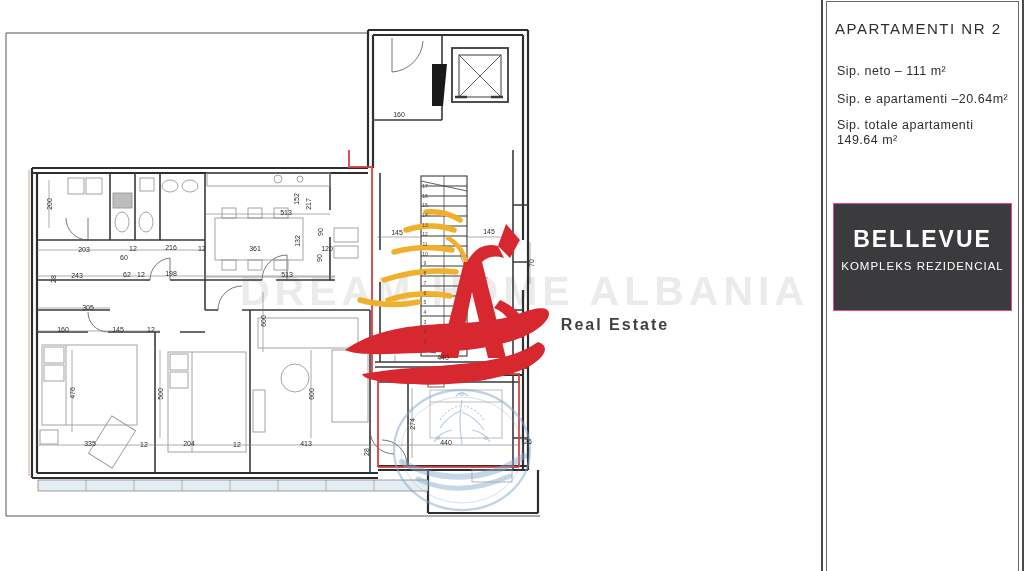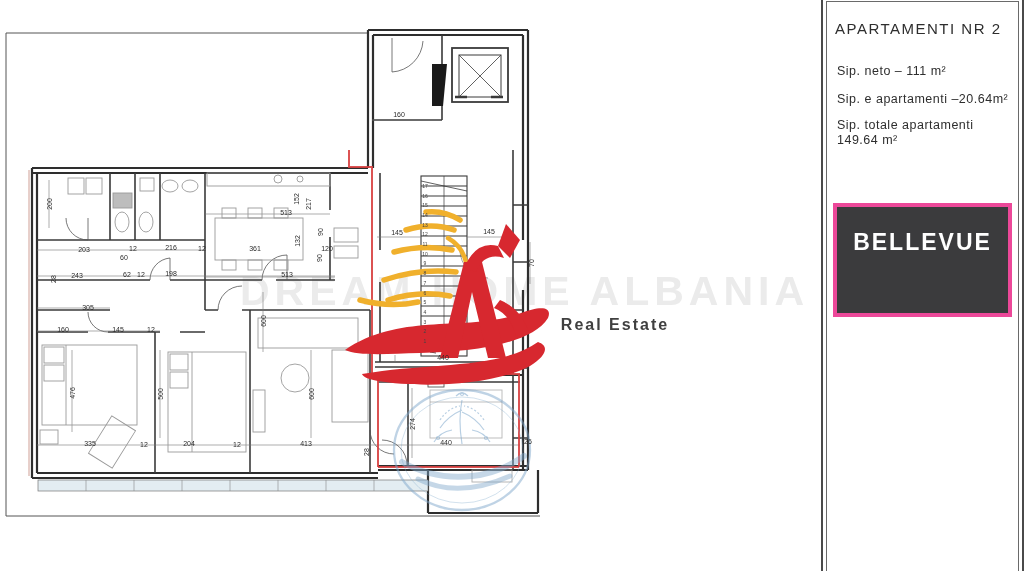--- a/index.html
+++ b/index.html
@@ -19,21 +19,21 @@
   
   #panel{position:absolute;left:821px;top:-4px;width:199px;height:578px;
          border:2px solid #4a4a4a;background:#fff;}
   #panel-inner{position:absolute;left:3px;top:3px;right:3px;bottom:0;
                border:1px solid #6a6a6a;border-bottom:none;}
   .p-title{position:absolute;left:8px;top:18px;font-size:15px;color:#2e2e2e;
            letter-spacing:1.5px;font-weight:normal;white-space:nowrap;}
   .p-line{position:absolute;left:10px;font-size:12.5px;color:#2e2e2e;letter-spacing:.5px;white-space:nowrap;}
   .p-neto{top:62px;} .p-common{top:90px;} .p-tot1{top:116px;} .p-tot2{top:131px;}
   #brandblock{position:absolute;left:6px;right:6px;top:201px;height:106px;
-              background:#3b3b3d;border:4px solid #ec4899;color:#fff;text-align:center;}
+              background:#3b3b3d;border:1px solid #ec4899;color:#fff;text-align:center;}
   .b-name{margin-top:22px;font-size:23px;font-weight:bold;letter-spacing:2px;}
   .b-sub{font-size:11.5px;letter-spacing:1px;margin-top:6px;line-height:1.25;}
 </style>
 </head>
 <body>
 
 <div id="stage">
 
   <div class="wm1">DREAM HOME ALBANIA</div>
   <div class="wm2">Real Estate</div>
@@ -273,16 +273,17 @@
 
   <div id="panel">
     <div id="panel-inner">
       <div class="p-title">APARTAMENTI NR 2</div>
       <div class="p-line p-neto">Sip. neto –   111 m²</div>
       <div class="p-line p-common">Sip. e apartamenti –20.64m²</div>
       <div class="p-line p-tot1">Sip. totale apartamenti</div>
       <div class="p-line p-tot2">149.64 m²</div>
       <div id="brandblock">
         <div class="b-name">BELLEVUE</div>
+        <div class="b-sub">KOMPLEKS REZIDENCIAL</div>
       </div>
     </div>
   </div>
 </div>
 
 </body></html>

